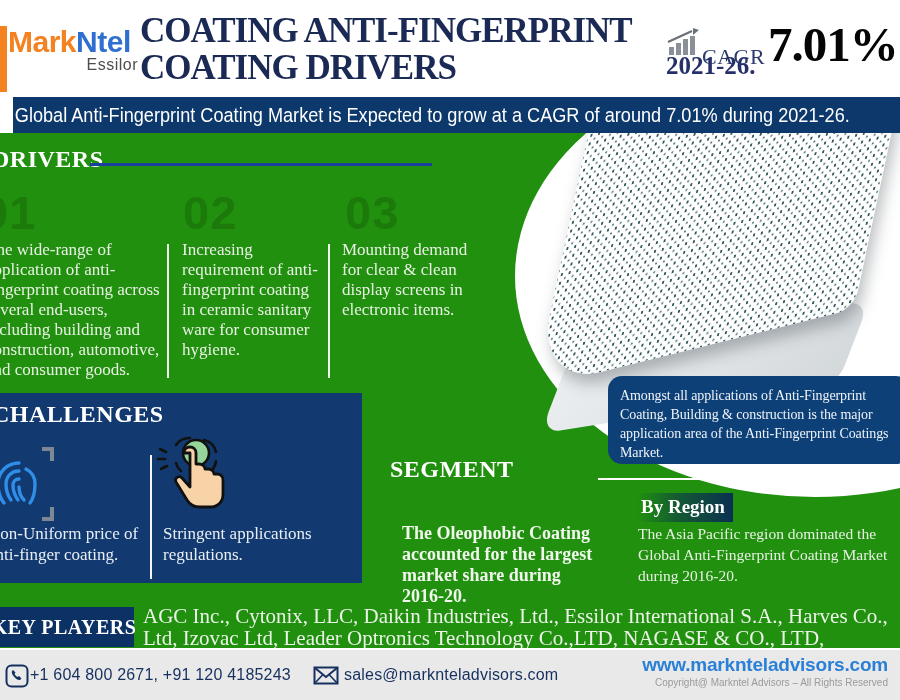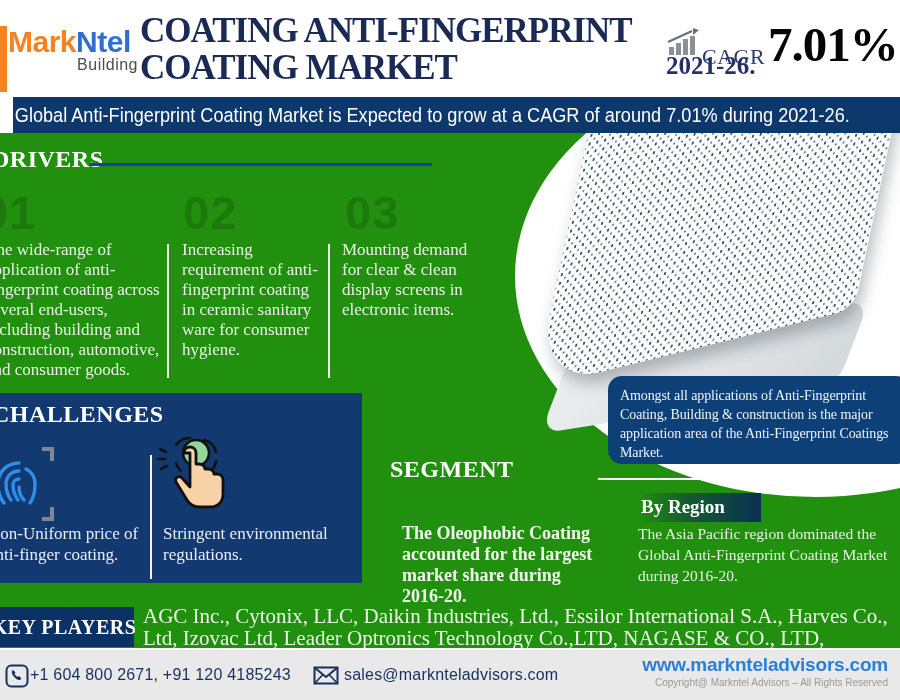--- a/index.html
+++ b/index.html
@@ -62,21 +62,21 @@
                background:linear-gradient(90deg,#ffffff 70%,rgba(255,255,255,0));}
 
   .challenges-box{left:-10px;top:260px;width:372px;height:190px;background:#123a70;}
   .challenges-heading{left:-8px;top:268px;}
   .chal-text{font-size:17px;color:#e8eef6;line-height:21px;}
 
   .seg-heading{left:390px;top:323px;}
   .lead-chip{display:inline-block;font-size:19px;font-weight:bold;color:#ffffff;
              padding:3px 44px 4px 3px;
              background:linear-gradient(90deg,rgba(10,50,80,0) 0%,rgba(10,48,78,0.55) 40%,#0a3052 100%);}
-  .lead-chip.region{padding-right:36px;text-align:right;}
+  .lead-chip.region{padding-right:8px;text-align:right;}
   .seg-text{font-size:18px;font-weight:bold;color:#f2f7ee;line-height:21px;margin-left:12px;}
   .region-text{font-size:15.5px;color:#e9f2e4;line-height:21px;}
 
   .kp-box{left:-6px;top:474px;width:140px;height:40px;background:#0c3165;
           display:flex;align-items:center;justify-content:center;}
   .kp-label{font-size:20px;font-weight:bold;color:#ffffff;letter-spacing:0.5px;white-space:nowrap;}
   .kp-companies{left:143px;top:472px;width:750px;font-size:21px;color:#ecf4e8;line-height:22px;}
 
   
   .footer{left:0;top:650px;width:900px;height:50px;background:#e9e9ea;z-index:20;
@@ -90,25 +90,25 @@
 </style>
 </head>
 <body>
 
 <div class="page">
 
   <div class="abs header">
     <div class="abs logo-stripe"></div>
     <div class="abs logo">
       <div class="logo-main"><span class="logo-orange">Mark</span><span class="logo-blue">Ntel</span></div>
-      <div class="logo-sub">Building</div>
+      <div class="logo-sub">Essilor</div>
     </div>
     <div class="abs title">
       <div>COATING ANTI-FINGERPRINT</div>
-      <div>COATING MARKET</div>
+      <div>COATING DRIVERS</div>
     </div>
     <svg class="abs cagr-icon" width="36" height="28" viewBox="0 0 36 28">
       <rect x="3" y="19" width="5" height="8" fill="#8a9097"></rect>
       <rect x="10" y="15" width="5" height="12" fill="#8a9097"></rect>
       <rect x="17" y="11" width="5" height="16" fill="#8a9097"></rect>
       <rect x="24" y="8" width="5" height="19" fill="#8a9097"></rect>
       <path d="M2 14 L26 3" stroke="#6b7178" stroke-width="2.2" fill="none"></path>
       <path d="M27 0 L33 2 L27 7 Z" fill="#6b7178"></path>
     </svg>
     <div class="abs cagr-label">CAGR</div>
@@ -173,21 +173,21 @@
           <path d="M6 28 l7 0"></path>
           <path d="M9 38 l6 -3"></path>
         <path d="M24 14 a16 16 0 0 1 14 -7"></path>
         <path d="M52 9 a16 16 0 0 1 12 12"></path>
         <path d="M24 32 a16 16 0 0 0 5 8"></path>
         <path d="M64 30 a16 16 0 0 1 -4 9"></path>
       </g>
       <circle cx="44" cy="22" r="13" fill="#97d69a" stroke="#111" stroke-width="2.6"></circle>
       <path d="M38 22 v34 l-8 -9 c-3 -3 -8 0 -6 4 l11 18 c3 5 7 7 13 7 h10 c8 0 13 -5 13 -13 v-14 c0 -4 -3 -6 -6 -6 h-3 c0 -3 -3 -5 -6 -5 h-3 c0 -3 -3 -5 -6 -5 h-3 v-11 c0 -8 -12 -8 -12 0 Z" fill="#f8d3a7" stroke="#111" stroke-width="2.8" stroke-linejoin="round"></path>
     </svg>
-    <div class="abs chal-text" style="left:163px;top:390px;width:180px;">Stringent environmental regulations.</div>
+    <div class="abs chal-text" style="left:163px;top:390px;width:180px;">Stringent applications regulations.</div>
 
     <div class="abs sec-heading seg-heading">SEGMENT</div>
     <div class="abs seg-text" style="left:390px;top:390px;width:205px;">The Oleophobic Coating accounted for the largest market share during 2016-20.</div>
 
     <div class="abs" style="left:638px;top:360px;">
       <span class="lead-chip region">By Region</span>
     </div>
     <div class="abs region-text" style="left:638px;top:390px;width:258px;">The Asia Pacific region dominated the Global Anti-Fingerprint Coating Market during 2016-20.</div>
 
     <div class="abs kp-box">

